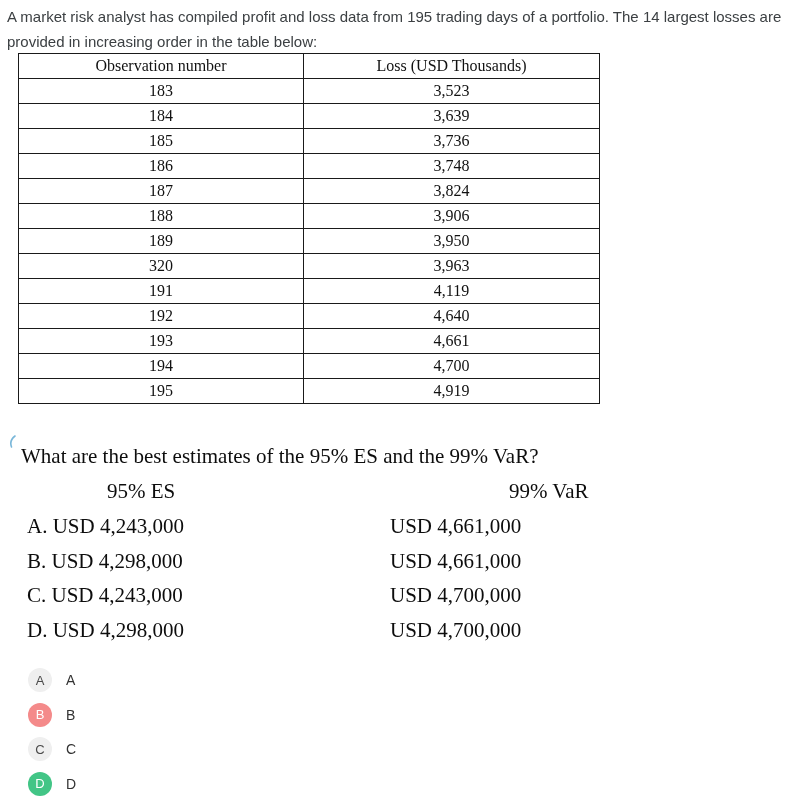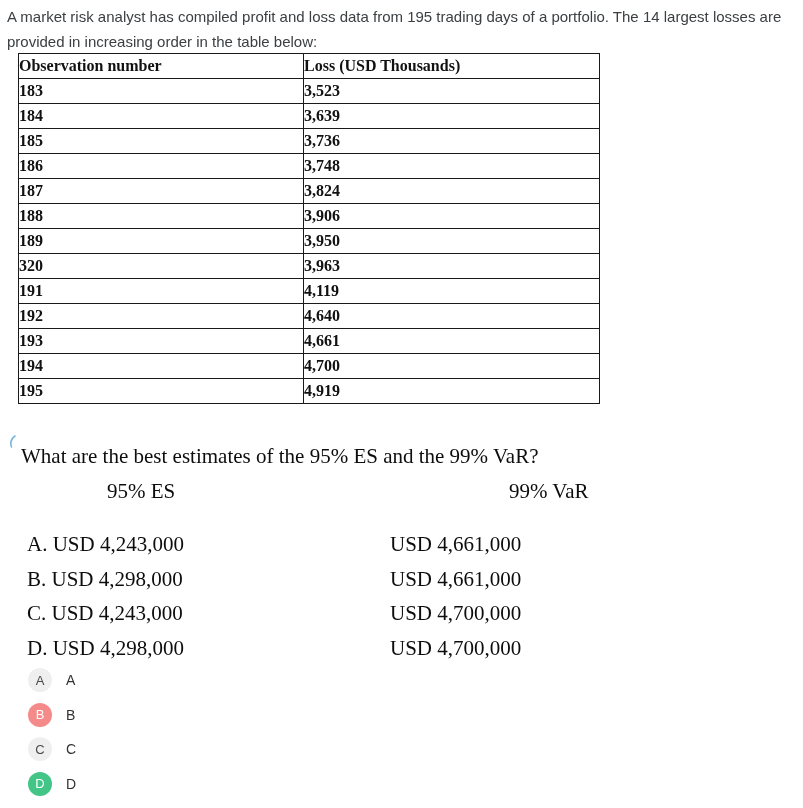--- a/index.html
+++ b/index.html
@@ -30,23 +30,23 @@
     border-collapse: collapse;
     font-family: "Liberation Serif", serif;
     font-size: 16px;
     color: #111111;
     table-layout: fixed;
   }
   table.losses th, table.losses td {
     border: 1px solid #1a1a1a;
     height: 24px;
     padding: 0;
-    text-align: left;
+    text-align: center;
     vertical-align: middle;
-    font-weight: bold;
+    font-weight: normal;
   }
   table.losses col.c1 { width: 285px; }
   table.losses col.c2 { width: 296px; }
   .caret-mark {
     position: absolute;
     left: 8px; top: 435px;
     width: 10px; height: 14px;
   }
   .question {
     position: absolute;
@@ -62,21 +62,21 @@
     top: 479px;
     font-family: "Liberation Serif", serif;
     font-size: 21px;
     color: #0d0d0d;
     white-space: nowrap;
   }
   .col-header.es  { left: 86px; margin-left: 21px; }
   .col-header.var { left: 509px; }
   .options {
     position: absolute;
-    left: 27px; top: 532px;
+    left: 27px; top: 514px;
     width: 740px;
   }
   .option-row {
     position: relative;
     height: 34.5px;
     font-family: "Liberation Serif", serif;
     font-size: 21px;
     color: #0d0d0d;
     white-space: nowrap;
   }

